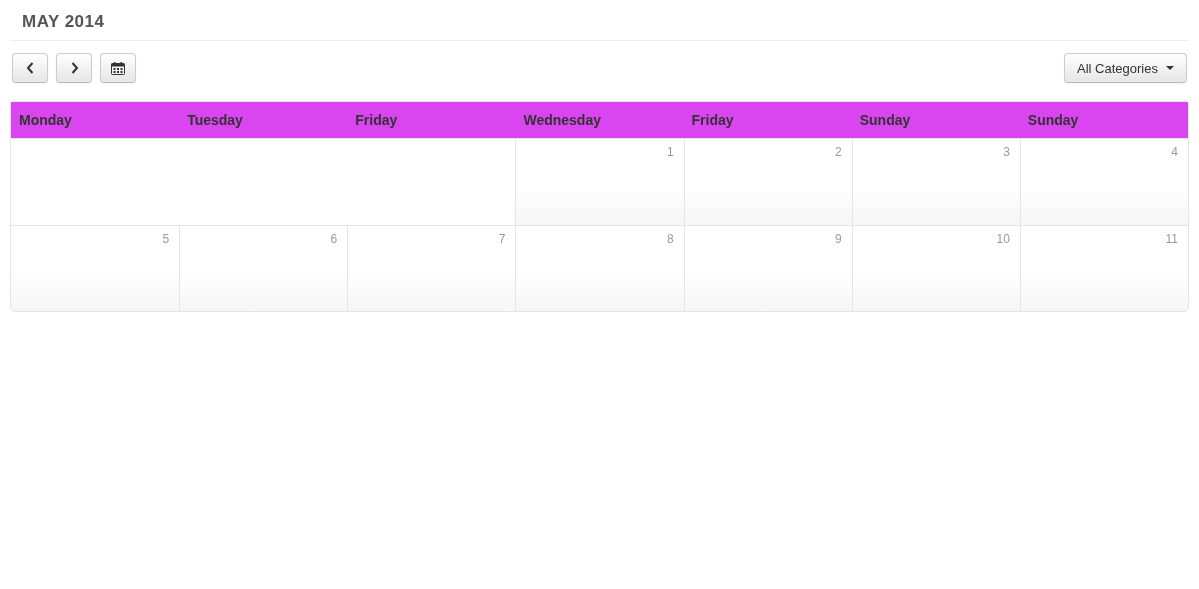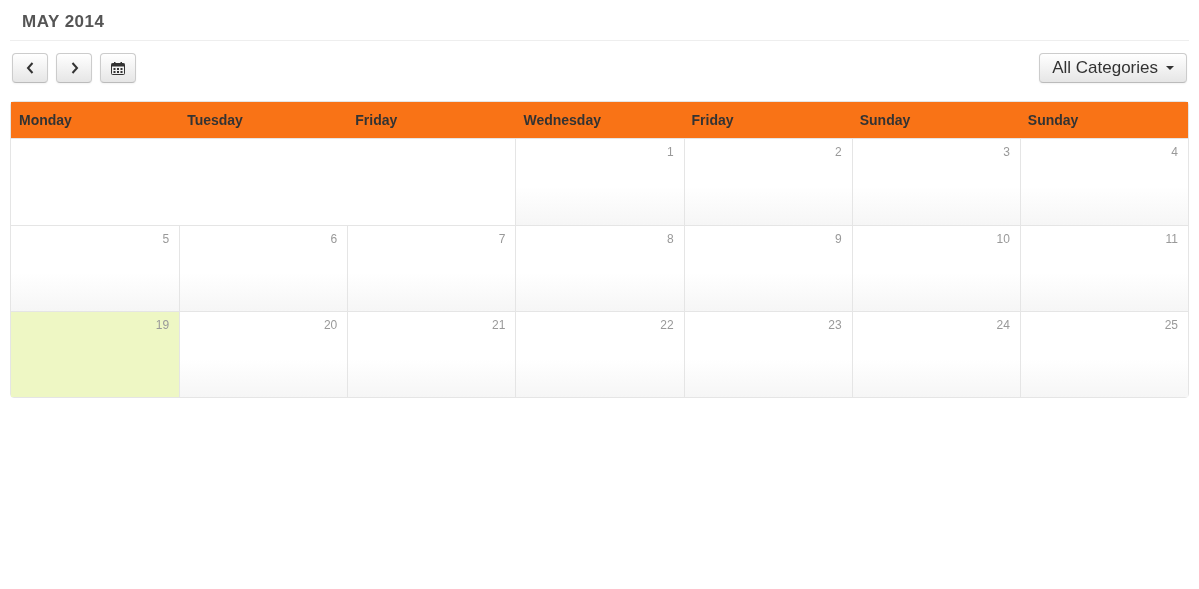--- a/index.html
+++ b/index.html
@@ -32,21 +32,21 @@
     padding: 0 2px;
   }
   .btn-group { display: flex; gap: 8px; }
   .btn {
     display: inline-flex;
     align-items: center;
     justify-content: center;
     height: 30px;
     min-width: 36px;
     padding: 0 10px;
-    font-size: 17px;
+    font-size: 13px;
     color: #333;
     background: linear-gradient(to bottom, #ffffff, #e6e6e6);
     border: 1px solid #ccc;
     border-bottom-color: #bbb;
     border-radius: 4px;
     cursor: pointer;
     box-shadow: inset 0 1px 0 rgba(255,255,255,.2), 0 1px 2px rgba(0,0,0,.05);
     user-select: none;
   }
   .btn svg { pointer-events: none; }
@@ -67,21 +67,21 @@
     table-layout: fixed;
     border: 1px solid #e5e5e5;
     border-radius: 4px;
   }
   table.calendar th {
     text-align: left;
     font-weight: bold;
     font-size: 14px;
     color: #333;
     padding: 10px 8px;
-    background: #f97316;
+    background: #d946ef;
     border-bottom: 1px solid #e5e5e5;
   }
   table.calendar td {
     height: 86px;
     vertical-align: top;
     background: linear-gradient(to bottom, #ffffff 0%, #ffffff 55%, #f6f6f6 100%);
     border-top: 1px solid #e5e5e5;
     border-left: 1px solid #e5e5e5;
     position: relative;
   }
@@ -191,37 +191,14 @@
         <td>
           <span class="day-num">9</span>
         </td>
         <td>
           <span class="day-num">10</span>
         </td>
         <td>
           <span class="day-num">11</span>
         </td>
       </tr>
-      <tr>
-        <td class="today">
-          <span class="day-num">19</span>
-        </td>
-        <td>
-          <span class="day-num">20</span>
-        </td>
-        <td>
-          <span class="day-num">21</span>
-        </td>
-        <td>
-          <span class="day-num">22</span>
-        </td>
-        <td>
-          <span class="day-num">23</span>
-        </td>
-        <td>
-          <span class="day-num">24</span>
-        </td>
-        <td>
-          <span class="day-num">25</span>
-        </td>
-      </tr>
     </tbody>
 </table>
 
 </body></html>

